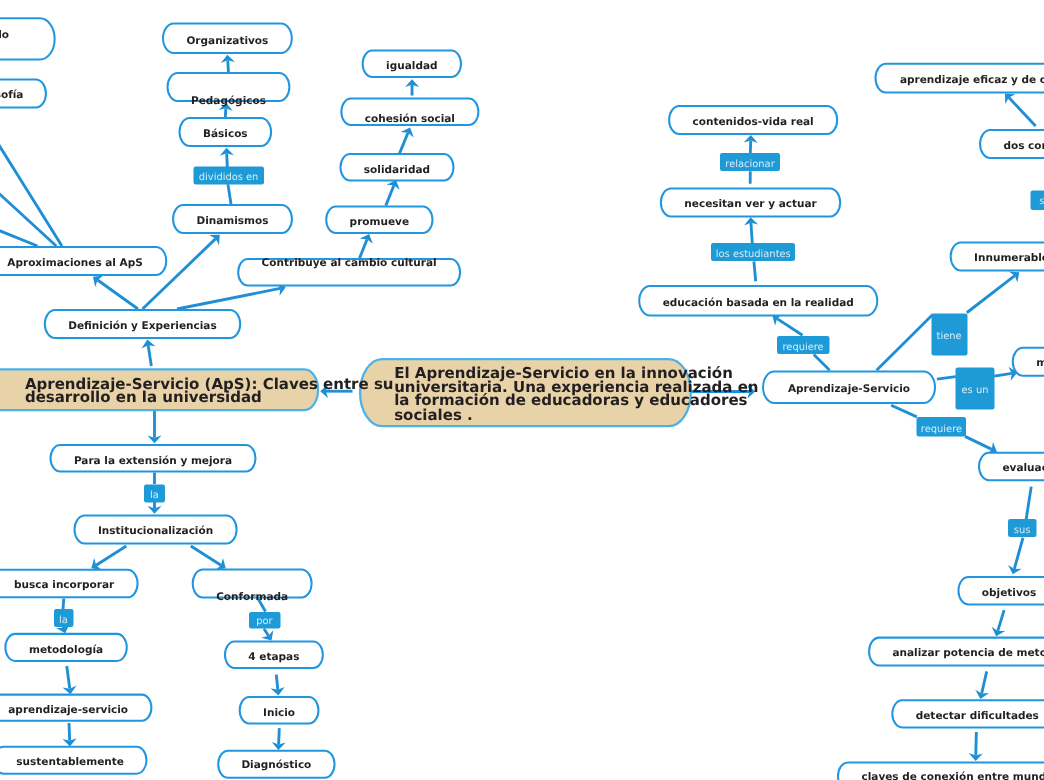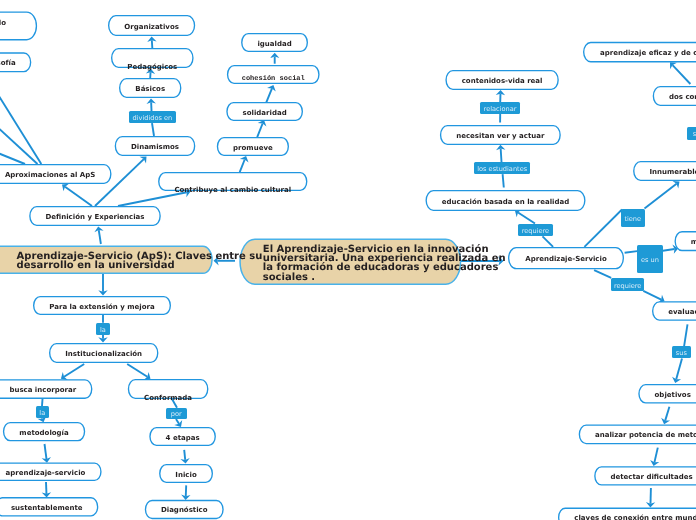--- a/index.html
+++ b/index.html
@@ -156,24 +156,24 @@
       <polygon points="98.2,226.4 103.63415448899374,230.82718477022917 98.76772200184313,230.10070638238477 94.3428510716816,232.25255518083958" fill="#1e8fd5"></polygon>
     </svg>
   <div id="nodes">
       <div class="node" style="left: -124.7px; top: 11.5px; width: 161.8px; height: 28.9px; padding-bottom: 7.6px;">Fundamentos del modelo</div>
       <div class="node" style="left: -33.6px; top: 52.3px; width: 64.9px; height: 20px;">Filosofía</div>
       <div class="node" style="left: 108px; top: 15px; width: 87.2px; height: 21px;">Organizativos</div>
       <div class="node" style="left: 111px; top: 48px; width: 82.6px; height: 36px;">Pedagógicos</div>
       <div class="node" style="left: 119px; top: 78px; width: 62.4px; height: 20px;">Básicos</div>
       <div class="node" style="left: 114.7px; top: 136px; width: 80.6px; height: 20px;">Dinamismos</div>
       <div class="node" style="left: -11.4px; top: 164px; width: 122.9px; height: 20px;">Aproximaciones al ApS</div>
-      <div class="node" style="left: 158.1px; top: 180px; width: 149.3px; height: 18px;">Contribuye al cambio cultural</div>
+      <div class="node" style="left: 158.1px; top: 165px; width: 149.3px; height: 18px;">Contribuye al cambio cultural</div>
       <div class="node" style="left: 29.2px; top: 206px; width: 131.6px; height: 20px;">Definición y Experiencias</div>
       <div class="node" style="left: 241.1px; top: 33px; width: 66.9px; height: 19px;">igualdad</div>
-      <div class="node" style="left: 226.9px; top: 65px; width: 92.7px; height: 26px; font-family: Liberation Mono, monospace;">cohesión social</div>
+      <div class="node" style="left: 226.9px; top: 65px; width: 92.7px; height: 26px;">cohesión social</div>
       <div class="node" style="left: 226.3px; top: 102px; width: 76.7px; height: 19px;">solidaridad</div>
       <div class="node" style="left: 216.8px; top: 137px; width: 72.2px; height: 19px;">promueve</div>
       <div class="node" style="left: 445.4px; top: 70px; width: 113.4px; height: 20px;">contenidos-vida real</div>
       <div class="node" style="left: 439.9px; top: 125px; width: 120.9px; height: 20px;">necesitan ver y actuar</div>
       <div class="node" style="left: 425.5px; top: 190px; width: 160px; height: 21px;">educación basada en la realidad</div>
       <div class="node" style="left: 508px; top: 247px; width: 116px; height: 22.3px;">Aprendizaje-Servicio</div>
       <div class="node" style="left: 583px; top: 41.8px; width: 155.6px; height: 20.6px;">aprendizaje eficaz y de calidad</div>
       <div class="node" style="left: 652.7px; top: 86px; width: 87.9px; height: 20px;">dos contextos</div>
       <div class="node" style="left: 633.1px; top: 161px; width: 86.7px; height: 20px;">Innumerables</div>
       <div class="node" style="left: 674.5px; top: 231.1px; width: 82px; height: 20.1px;">metodología</div>
@@ -204,21 +204,21 @@
           <span>universitaria. Una experiencia realizada en</span>
           <span>la formación de educadoras y educadores</span>
           <span>sociales .</span>
         </div>
       </div>
       <div class="lbl" style="left: 128.9px; top: 111px; width: 47px; height: 12.1px;">divididos en</div>
       <div class="lbl" style="left: 480.2px; top: 101.9px; width: 39.7px; height: 12.4px;">relacionar</div>
       <div class="lbl" style="left: 474.2px; top: 161.9px; width: 56px; height: 12.3px;">los estudiantes</div>
       <div class="lbl" style="left: 518px; top: 223.5px; width: 34.8px; height: 12.3px;">requiere</div>
       <div class="lbl" style="left: 637.2px; top: 244.9px; width: 25.6px; height: 28px;">es un</div>
-      <div class="lbl" style="left: 620.9px; top: 208.6px; width: 23.7px; height: 18px;">tiene</div>
+      <div class="lbl" style="left: 620.9px; top: 208.6px; width: 23.7px; height: 28px;">tiene</div>
       <div class="lbl" style="left: 687.1px; top: 127px; width: 19px; height: 12.5px;">se</div>
       <div class="lbl" style="left: 610.9px; top: 278.4px; width: 33.5px; height: 12.8px;">requiere</div>
       <div class="lbl" style="left: 671.8px; top: 346.4px; width: 19.2px; height: 12.1px;">sus</div>
       <div class="lbl" style="left: 96px; top: 322.7px; width: 13.8px; height: 12px;">la</div>
       <div class="lbl" style="left: 35.5px; top: 406.1px; width: 13.6px; height: 11.5px;">la</div>
       <div class="lbl" style="left: 165.5px; top: 407.7px; width: 21.5px; height: 11.4px;">por</div>
     </div>
 </div>
 
 </body></html>

